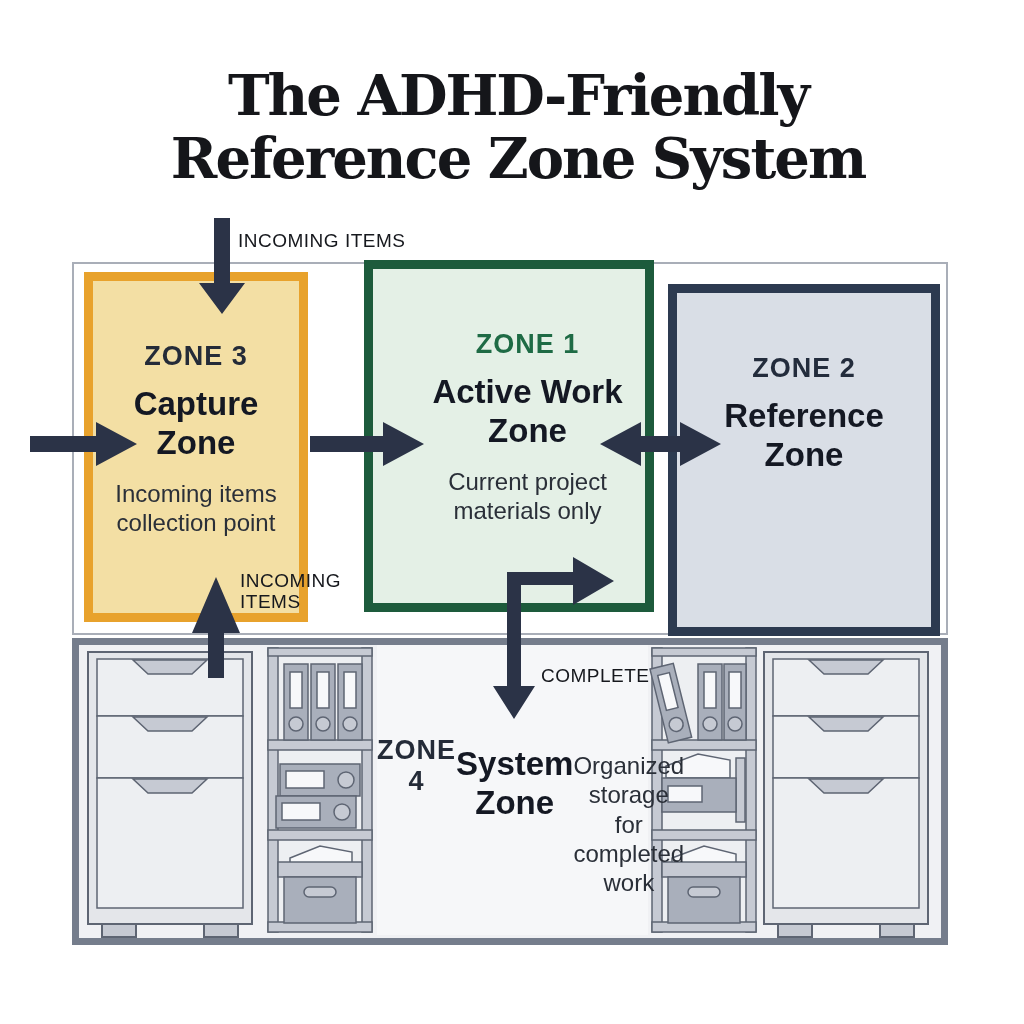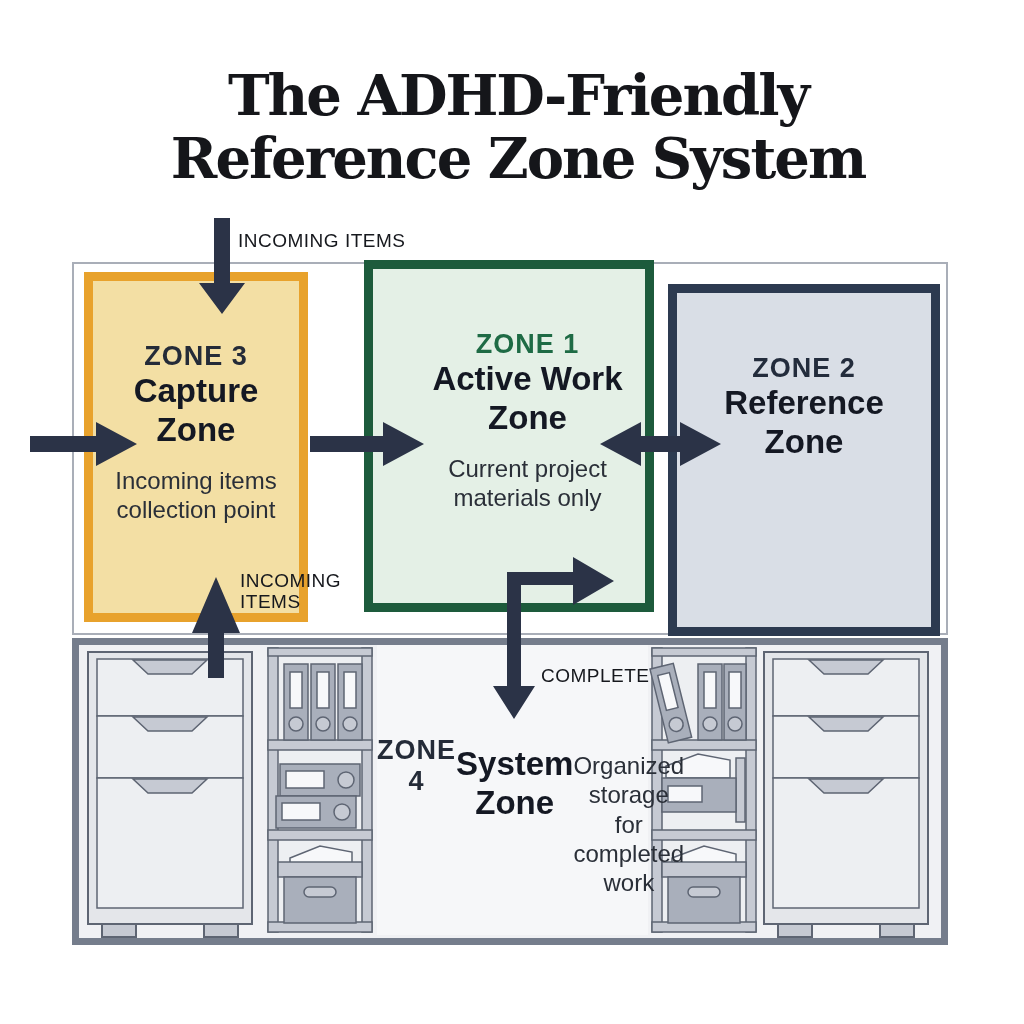--- a/index.html
+++ b/index.html
@@ -15,21 +15,21 @@
   .zones-panel{position:absolute;left:72px;top:262px;width:876px;height:373px;
                background:#ffffff;border:2px solid var(--zones-panel-border,#a9aeb8);
                box-sizing:border-box;}
 
   .zone{position:absolute;box-sizing:border-box;z-index:2;
         border:9px solid var(--zone-border);background:var(--zone-fill);
         display:flex;flex-direction:column;align-items:center;text-align:center;
         padding-top:60px;}
   .zone-number{font-size:27px;font-weight:bold;letter-spacing:1px;
                color:var(--zone-number-color,#242b38);}
-  .zone-title{font-size:33px;font-weight:bold;line-height:1.18;color:#141823;}
+  .zone-title{font-size:33px;font-weight:bold;line-height:1.18;color:#141823;margin-top:13px;}
   .zone-desc{font-size:24px;line-height:1.22;color:#2a2f38;margin-top:16px;width:212px;}
 
   #zone3{left:84px;top:272px;width:224px;height:350px;}
   #zone3 .zone-title{width:180px;}
   #zone1{left:364px;top:260px;width:290px;height:352px;padding-left:37px;}
   #zone1 .zone-title{width:222px;}
   #zone2{left:668px;top:284px;width:272px;height:352px;}
   #zone2 .zone-title{width:200px;}
 
   

